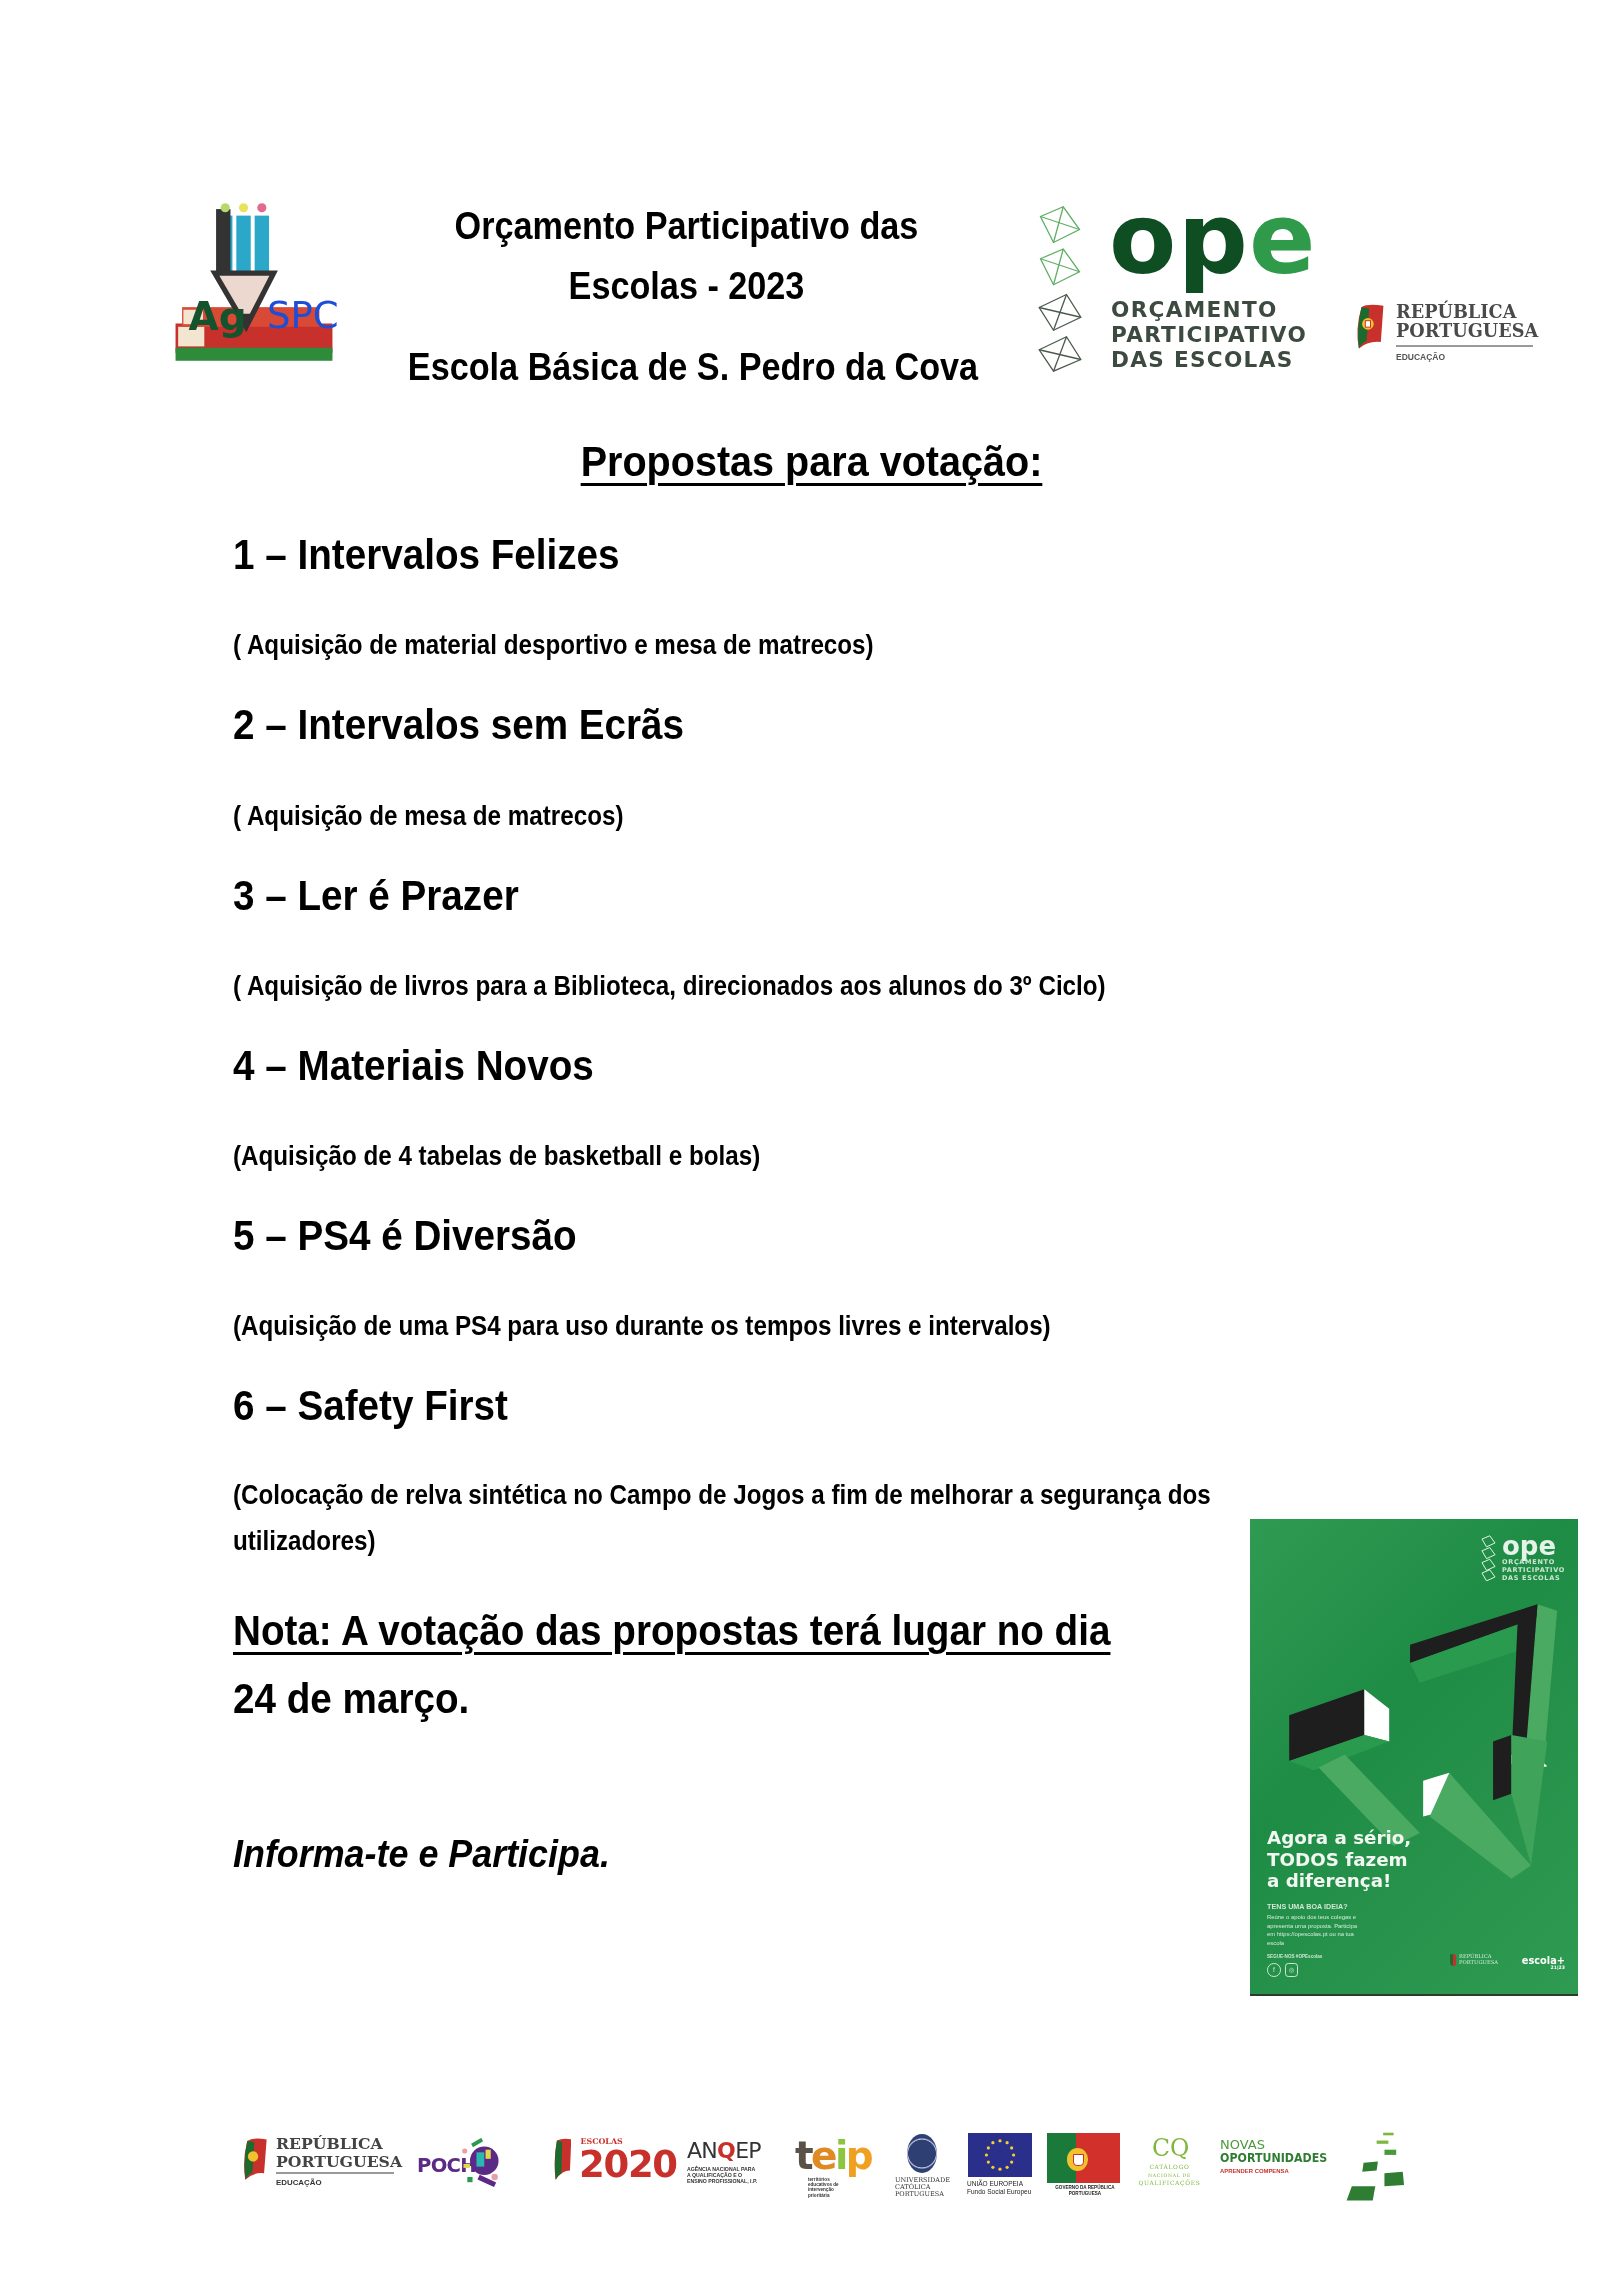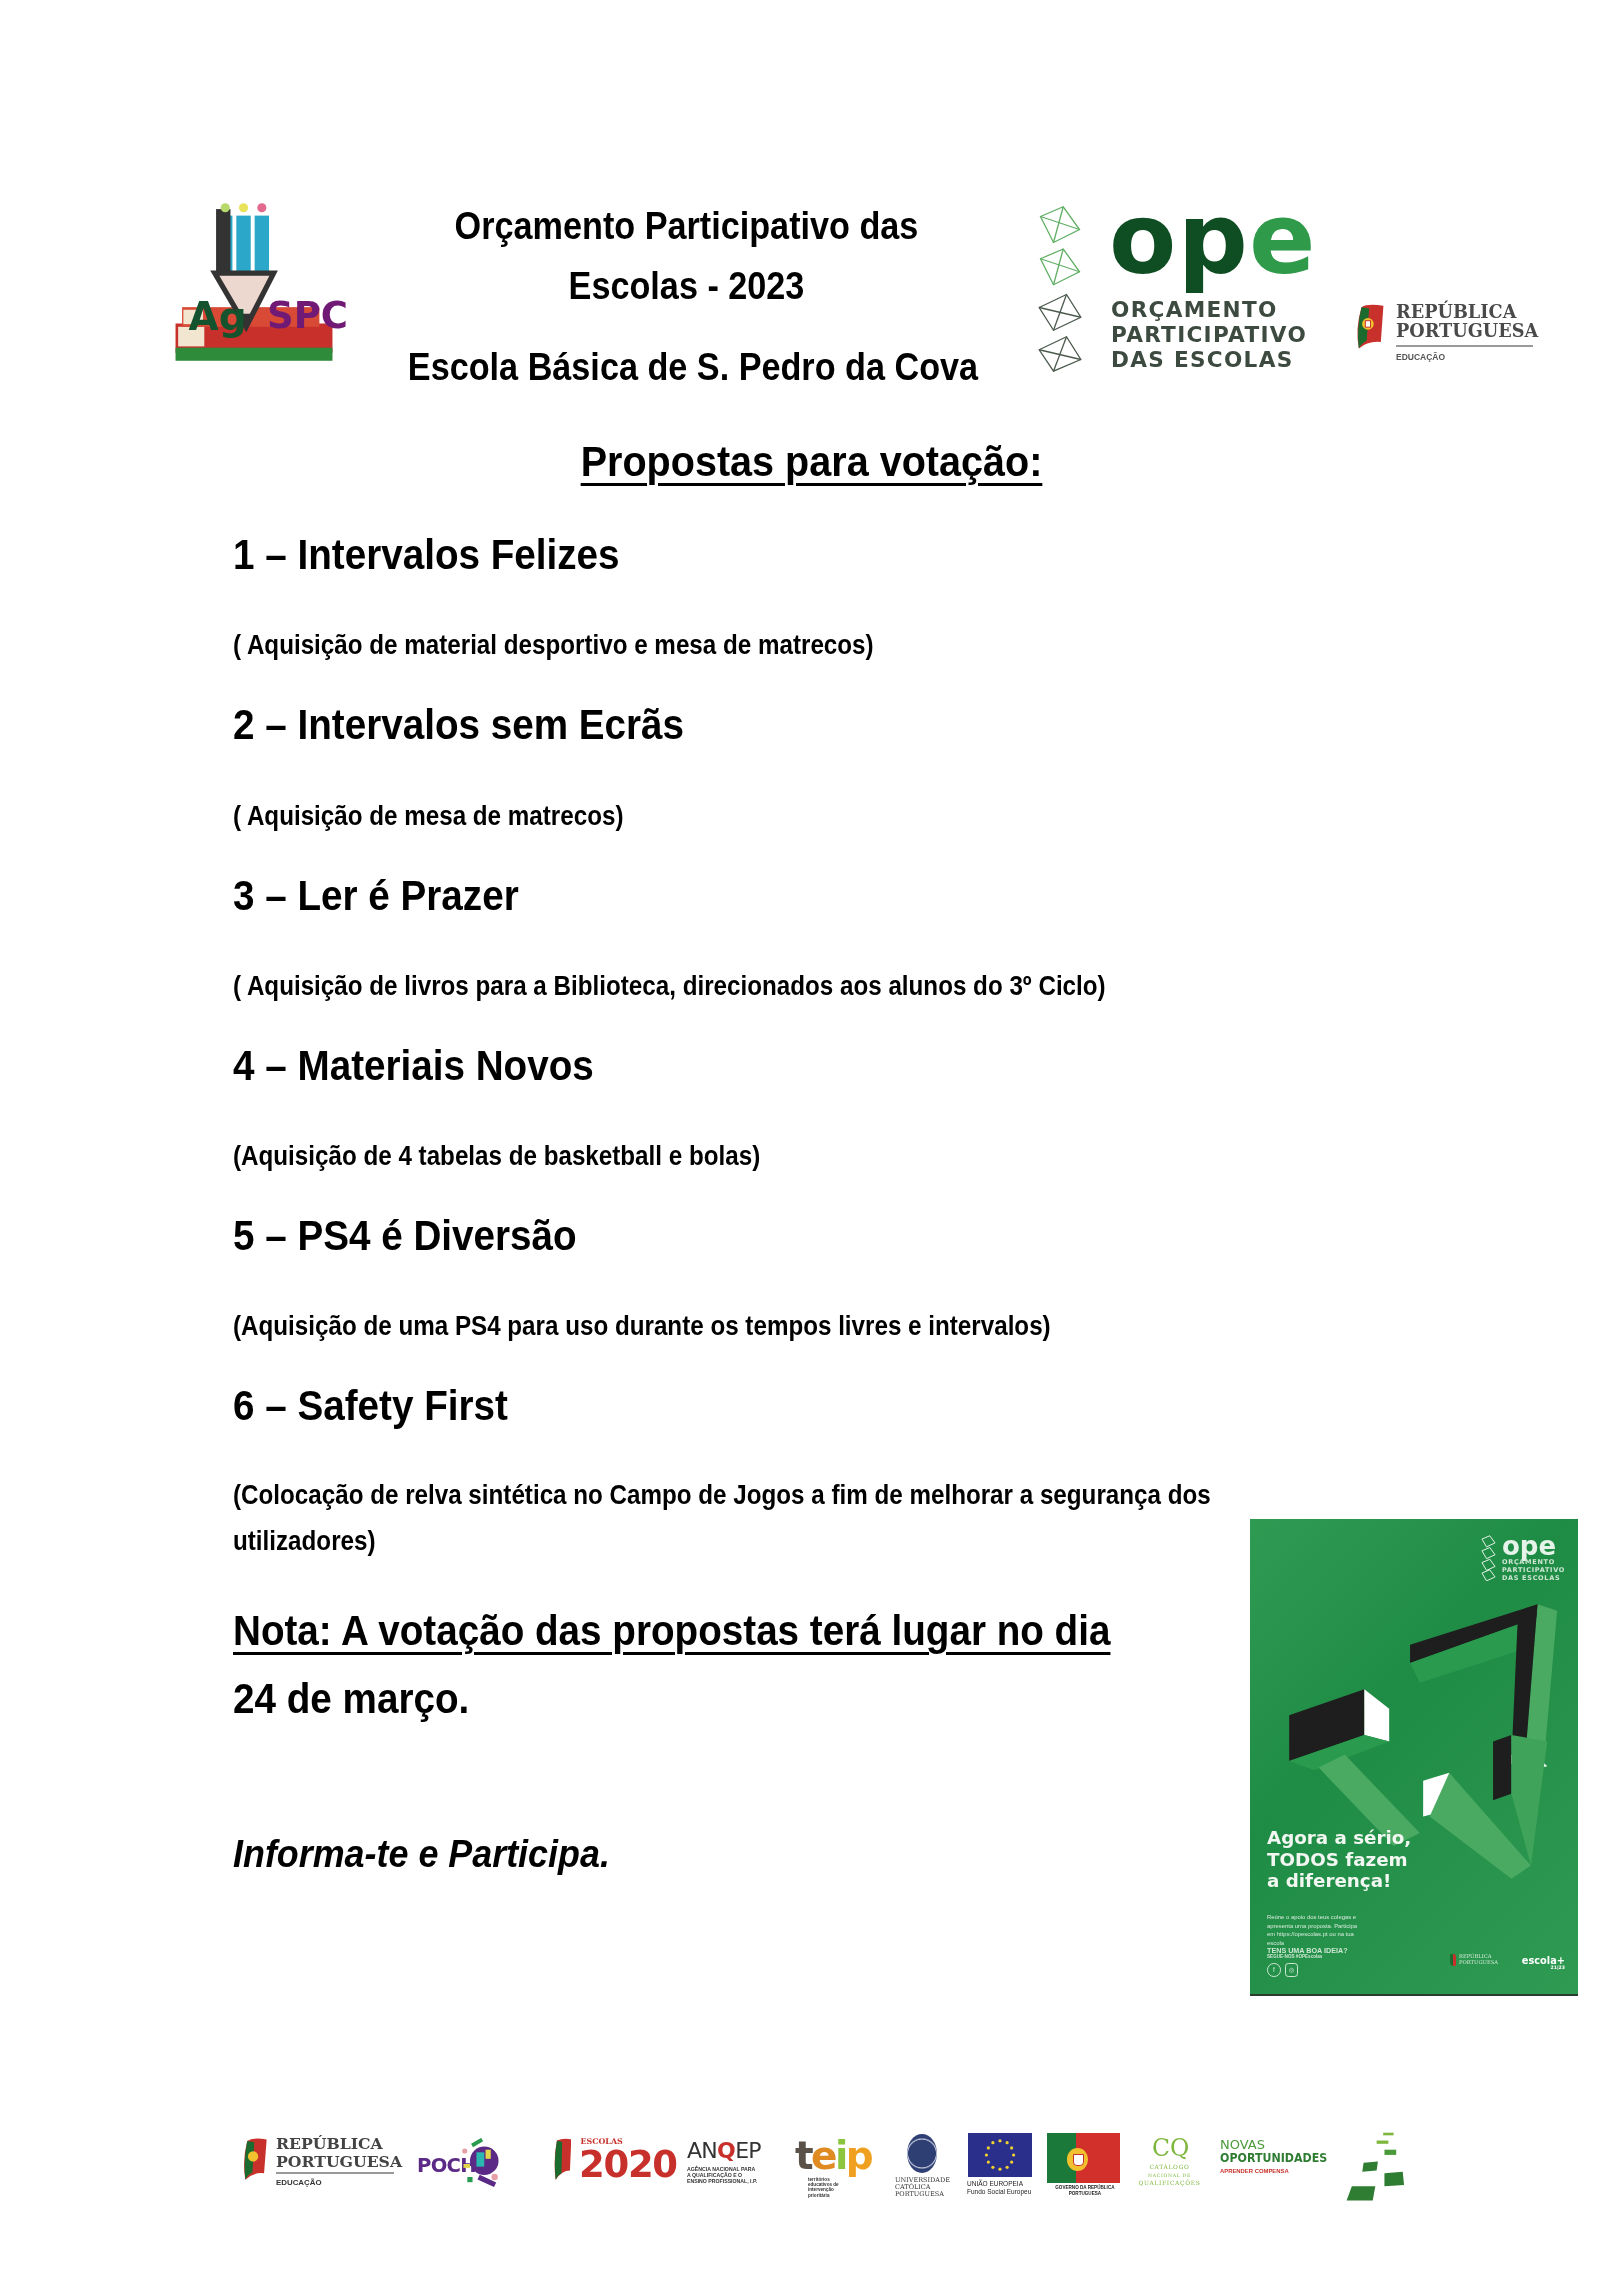--- a/index.html
+++ b/index.html
@@ -34,21 +34,21 @@
   .tagline { left: 233px; top: 1832px; font-weight: bold; font-style: italic; font-size: 39px; transform: scaleX(0.92); transform-origin: left top; }
 
   
   .poster { left: 1250px; top: 1519px; width: 328px; height: 475px; background: linear-gradient(135deg, #2f9a52 0%, #1f8c45 40%, #2f9a52 100%); overflow: hidden; border-bottom: 2.6px solid #2b3b2e; }
   .poster-shapes { position: absolute; left: 0; top: 0; width: 328px; height: 475px; }
   .poster-ope { position: absolute; right: 13px; top: 14.4px; color: #e6f3e9; text-align: left; }
   .poster-ope .word { font-family: "DejaVu Sans", sans-serif; font-size: 26px; font-weight: bold; line-height: 26px; margin-left: 22px; }
   .poster-ope .sub { font-family: "DejaVu Sans", sans-serif; font-size: 6.5px; font-weight: bold; line-height: 7.9px; margin-left: 22px; letter-spacing: 0.7px; color: #cde6d3; }
   .poster-ope .mark { position: absolute; left: 0; top: 1.3px; width: 17px; height: 46px; }
   .poster-headline { position: absolute; left: 17px; top: 308px; color: #f2f7f2; font-family: "DejaVu Sans", sans-serif; font-weight: bold; font-size: 18.3px; line-height: 21.6px; }
-  .poster-question { position: absolute; left: 17px; top: 383px; color: #cfe7d4; font-size: 7.2px; font-weight: bold; margin-top: 44px; }
+  .poster-question { position: absolute; left: 17px; top: 383px; color: #cfe7d4; font-size: 7.2px; font-weight: bold; }
   .poster-body { position: absolute; left: 17px; top: 394px; color: #d8ecdc; font-size: 5.9px; line-height: 8.5px; width: 98px; }
   .poster-follow { position: absolute; left: 17px; top: 435px; color: #cfe7d4; font-size: 4.6px; font-weight: bold; }
   .poster-social { position: absolute; left: 17px; top: 444px; display: flex; gap: 3.9px; }
   .poster-social span { display: inline-block; width: 11.8px; height: 11.8px; border: 1px solid #cfe7d4; border-radius: 50%; color: #cfe7d4; font-size: 6.5px; text-align: center; line-height: 11.8px; }
   .poster-social span.ig { border-radius: 3.3px; }
   .poster-rep { position: absolute; left: 209px; top: 435px; color: #d8ecdc; font-family: "DejaVu Serif", serif; font-size: 5.2px; line-height: 5.9px; }
   .poster-rep .flag { position: absolute; left: -9.2px; top: 0; width: 6.5px; height: 11.8px; background: linear-gradient(90deg, #1b6b2e 45%, #c8312b 45%); border-radius: 1.3px 2.6px 1.3px 3.9px; }
   .poster-escola { position: absolute; right: 13px; top: 436px; color: #ffffff; font-family: "DejaVu Sans", sans-serif; font-weight: bold; font-size: 9.8px; }
   .poster-escola small { display: block; font-size: 4.6px; text-align: right; margin-top: -1.3px; }
 
@@ -124,21 +124,21 @@
     <rect x="103" y="30" width="22" height="90" fill="#2aa7c9"></rect>
     <rect x="131" y="30" width="22" height="90" fill="#2aa7c9"></rect>
     <rect x="72" y="20" width="22" height="100" fill="#333"></rect>
     <circle cx="86" cy="18" r="7" fill="#b7d86b"></circle>
     <circle cx="114" cy="18" r="7" fill="#e8e35a"></circle>
     <circle cx="142" cy="18" r="7" fill="#e26a8c"></circle>
     <polygon points="70,118 160,118 118,200" fill="#ecd8cf" stroke="#333" stroke-width="8"></polygon>
     <polygon points="108,180 128,180 118,205" fill="#333"></polygon>
   </svg>
   <div class="abs" style="left:19.6px;top:98px;font-family:'DejaVu Sans',sans-serif;font-weight:bold;font-size:39px;color:#14532d;">Ag</div>
-  <div class="abs" style="left:98px;top:98px;font-family:'DejaVu Sans',sans-serif;font-weight:bold;font-size:37px;color:#701a75;">SPC</div>
+  <div class="abs" style="left:98px;top:98px;font-family:'DejaVu Sans',sans-serif;font-weight:normal;font-size:37px;color:#1d4ed8;">SPC</div>
 </div>
 
 <div class="abs header-title">
   <div>Orçamento Participativo das</div>
   <div>Escolas - 2023</div>
 </div>
 <div class="abs header-school">Escola Básica de S. Pedro da Cova</div>
 
 <div class="abs ope-logo">
   <svg class="ope-mark" viewBox="0 0 80 260">

